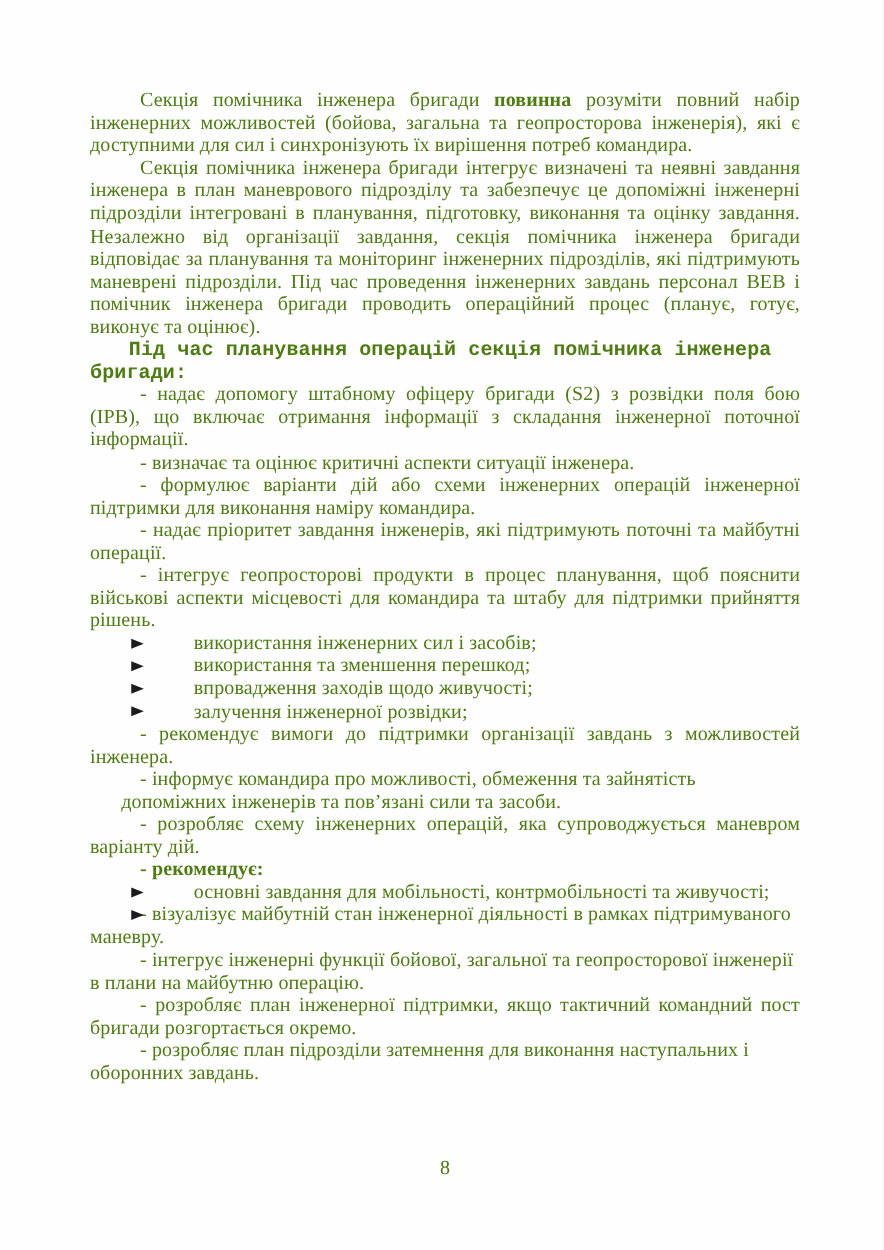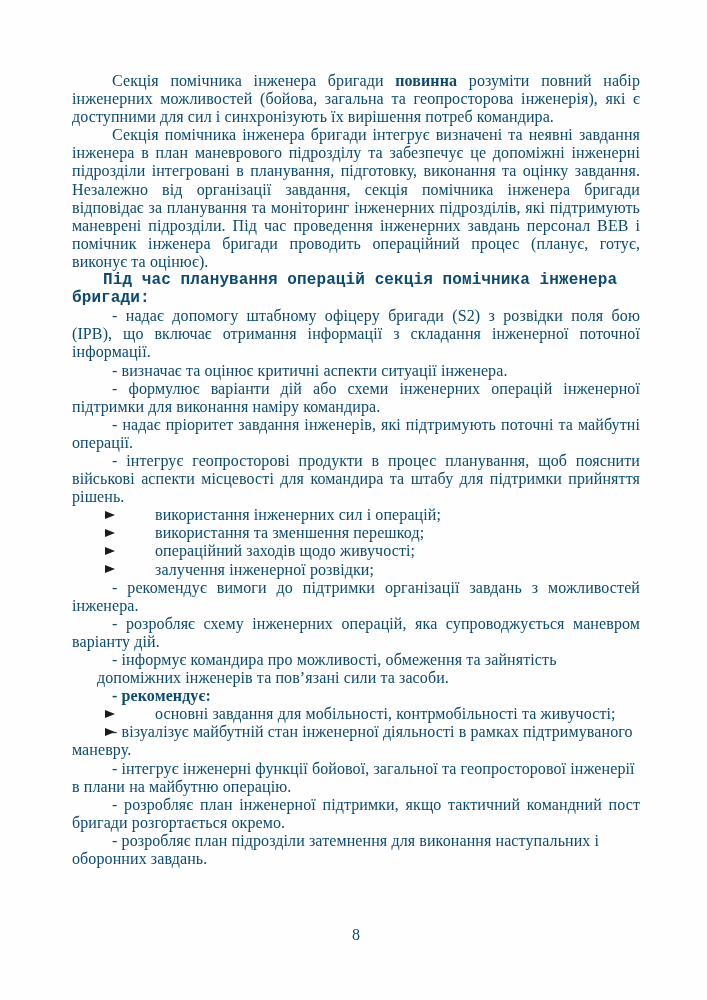--- a/index.html
+++ b/index.html
@@ -1,21 +1,21 @@
 <!DOCTYPE html>
 <html><head>
 <meta charset="utf-8">
 <style>
   html,body{margin:0;padding:0;background:#e9e9e9;}
   .page{
     position:relative;
     width:707px;height:1000px;
     background:#fefefe;
     font-family:"Liberation Serif","DejaVu Serif",serif;
-    color:#0c4a6e;
+    color:#4d7c0f;
     overflow:hidden;
     margin:0 auto;
   }
   .content{
     position:absolute;left:72px;top:72px;width:568px;
   }
   .ln{
     margin:0;
     font-size:16px;
     line-height:18.1px;
@@ -53,27 +53,27 @@
 <div class="page">
   <div class="content">
       <p class="ln para j"><span>Секція помічника інженера бригади </span><b>повинна</b><span> розуміти повний набір інженерних можливостей (бойова, загальна та геопросторова інженерія), які є доступними для сил і синхронізують їх вирішення потреб командира.</span></p>
       <p class="ln para j"><span>Секція помічника інженера бригади інтегрує визначені та неявні завдання інженера в план маневрового підрозділу та забезпечує це допоміжні інженерні підрозділи інтегровані в планування, підготовку, виконання та оцінку завдання. Незалежно від організації завдання, секція помічника інженера бригади відповідає за планування та моніторинг інженерних підрозділів, які підтримують маневрені підрозділи. Під час проведення інженерних завдань персонал BEB і помічник інженера бригади проводить операційний процес (планує, готує, виконує та оцінює).</span></p>
       <p class="ln heading"><b>Під час планування операцій секція помічника інженера бригади:</b></p>
       <p class="ln para j"><span>- надає допомогу штабному офіцеру бригади (S2) з розвідки поля бою (IPB), що включає отримання інформації з складання інженерної поточної інформації.</span></p>
       <p class="ln para j"><span>- визначає та оцінює критичні аспекти ситуації інженера.</span></p>
       <p class="ln para j"><span>- формулює варіанти дій або схеми інженерних операцій інженерної підтримки для виконання наміру командира.</span></p>
       <p class="ln para j"><span>- надає пріоритет завдання інженерів, які підтримують поточні та майбутні операції.</span></p>
       <p class="ln para j"><span>- інтегрує геопросторові продукти в процес планування, щоб пояснити військові аспекти місцевості для командира та штабу для підтримки прийняття рішень.</span></p>
-      <p class="ln bullet"><span class="arrow"></span><span>використання інженерних сил і операцій;</span></p>
+      <p class="ln bullet"><span class="arrow"></span><span>використання інженерних сил і засобів;</span></p>
       <p class="ln bullet"><span class="arrow"></span><span>використання та зменшення перешкод;</span></p>
-      <p class="ln bullet"><span class="arrow"></span><span>операційний заходів щодо живучості;</span></p>
+      <p class="ln bullet"><span class="arrow"></span><span>впровадження заходів щодо живучості;</span></p>
       <p class="ln bullet"><span class="arrow"></span><span>залучення інженерної розвідки;</span></p>
       <p class="ln para j"><span>- рекомендує вимоги до підтримки організації завдань з можливостей інженера.</span></p>
+      <p class="ln para hang"><span>- інформує командира про можливості, обмеження та зайнятість</span><br><span>допоміжних інженерів та пов’язані сили та засоби.</span></p>
       <p class="ln para j"><span>- розробляє схему інженерних операцій, яка супроводжується маневром варіанту дій.</span></p>
-      <p class="ln para hang"><span>- інформує командира про можливості, обмеження та зайнятість</span><br><span>допоміжних інженерів та пов’язані сили та засоби.</span></p>
       <p class="ln para"><b>- рекомендує:</b></p>
       <p class="ln bullet"><span class="arrow"></span><span>основні завдання для мобільності, контрмобільності та живучості;</span></p>
       <p class="ln bullet"><span class="arrow"></span></p>
       <p class="ln para"><span>- візуалізує майбутній стан інженерної діяльності в рамках підтримуваного маневру.</span></p>
       <p class="ln para"><span>- інтегрує інженерні функції бойової, загальної та геопросторової інженерії в плани на майбутню операцію.</span></p>
       <p class="ln para j"><span>- розробляє план інженерної підтримки, якщо тактичний командний пост бригади розгортається окремо.</span></p>
       <p class="ln para"><span>- розробляє план підрозділи затемнення для виконання наступальних і оборонних завдань.</span></p>
     </div>
   <div class="footer">8</div>
 </div>

